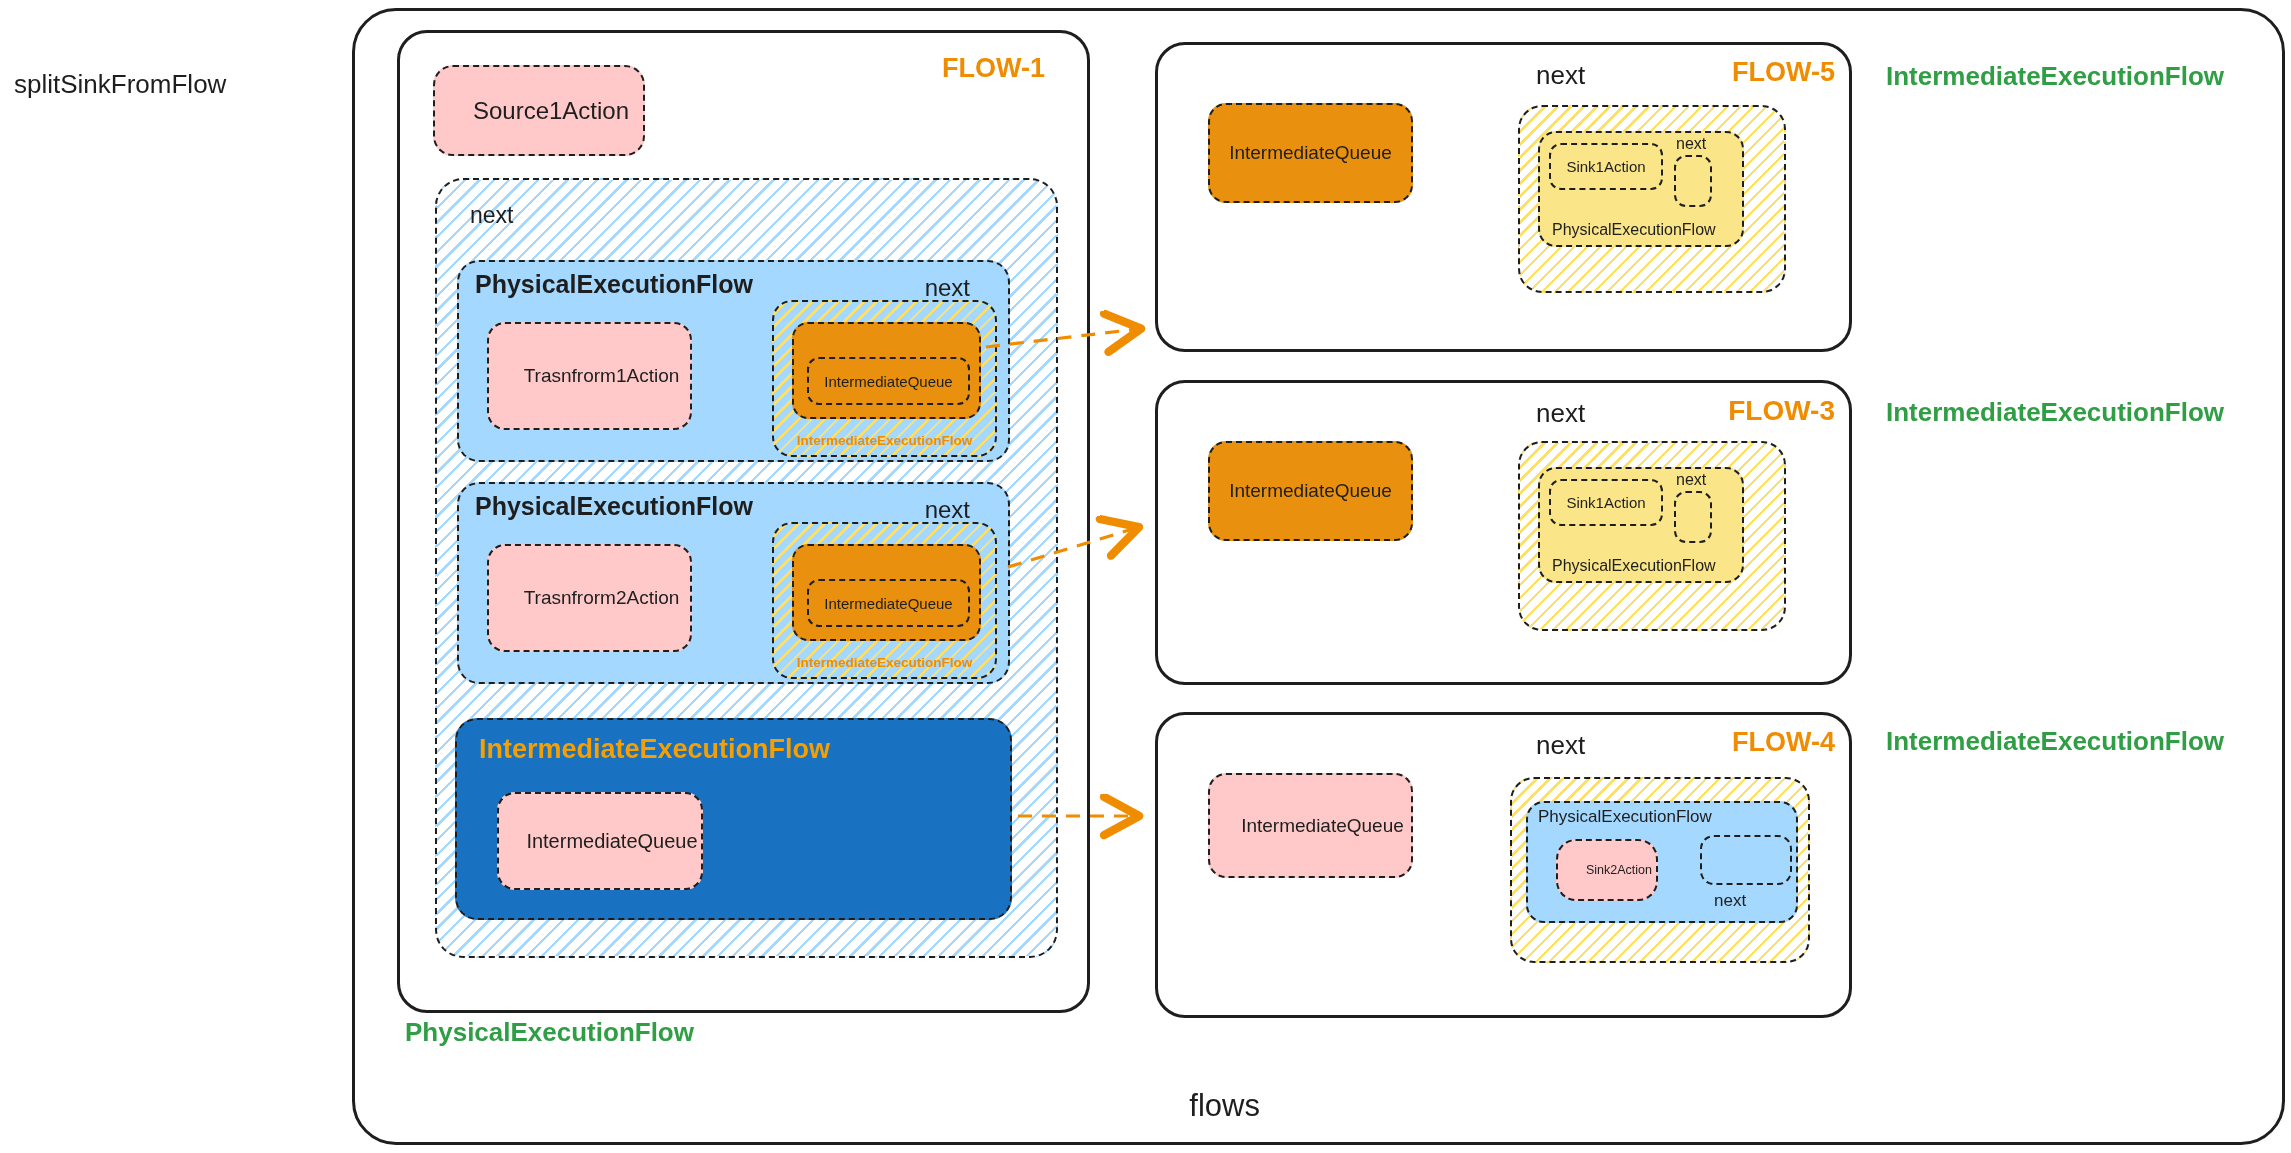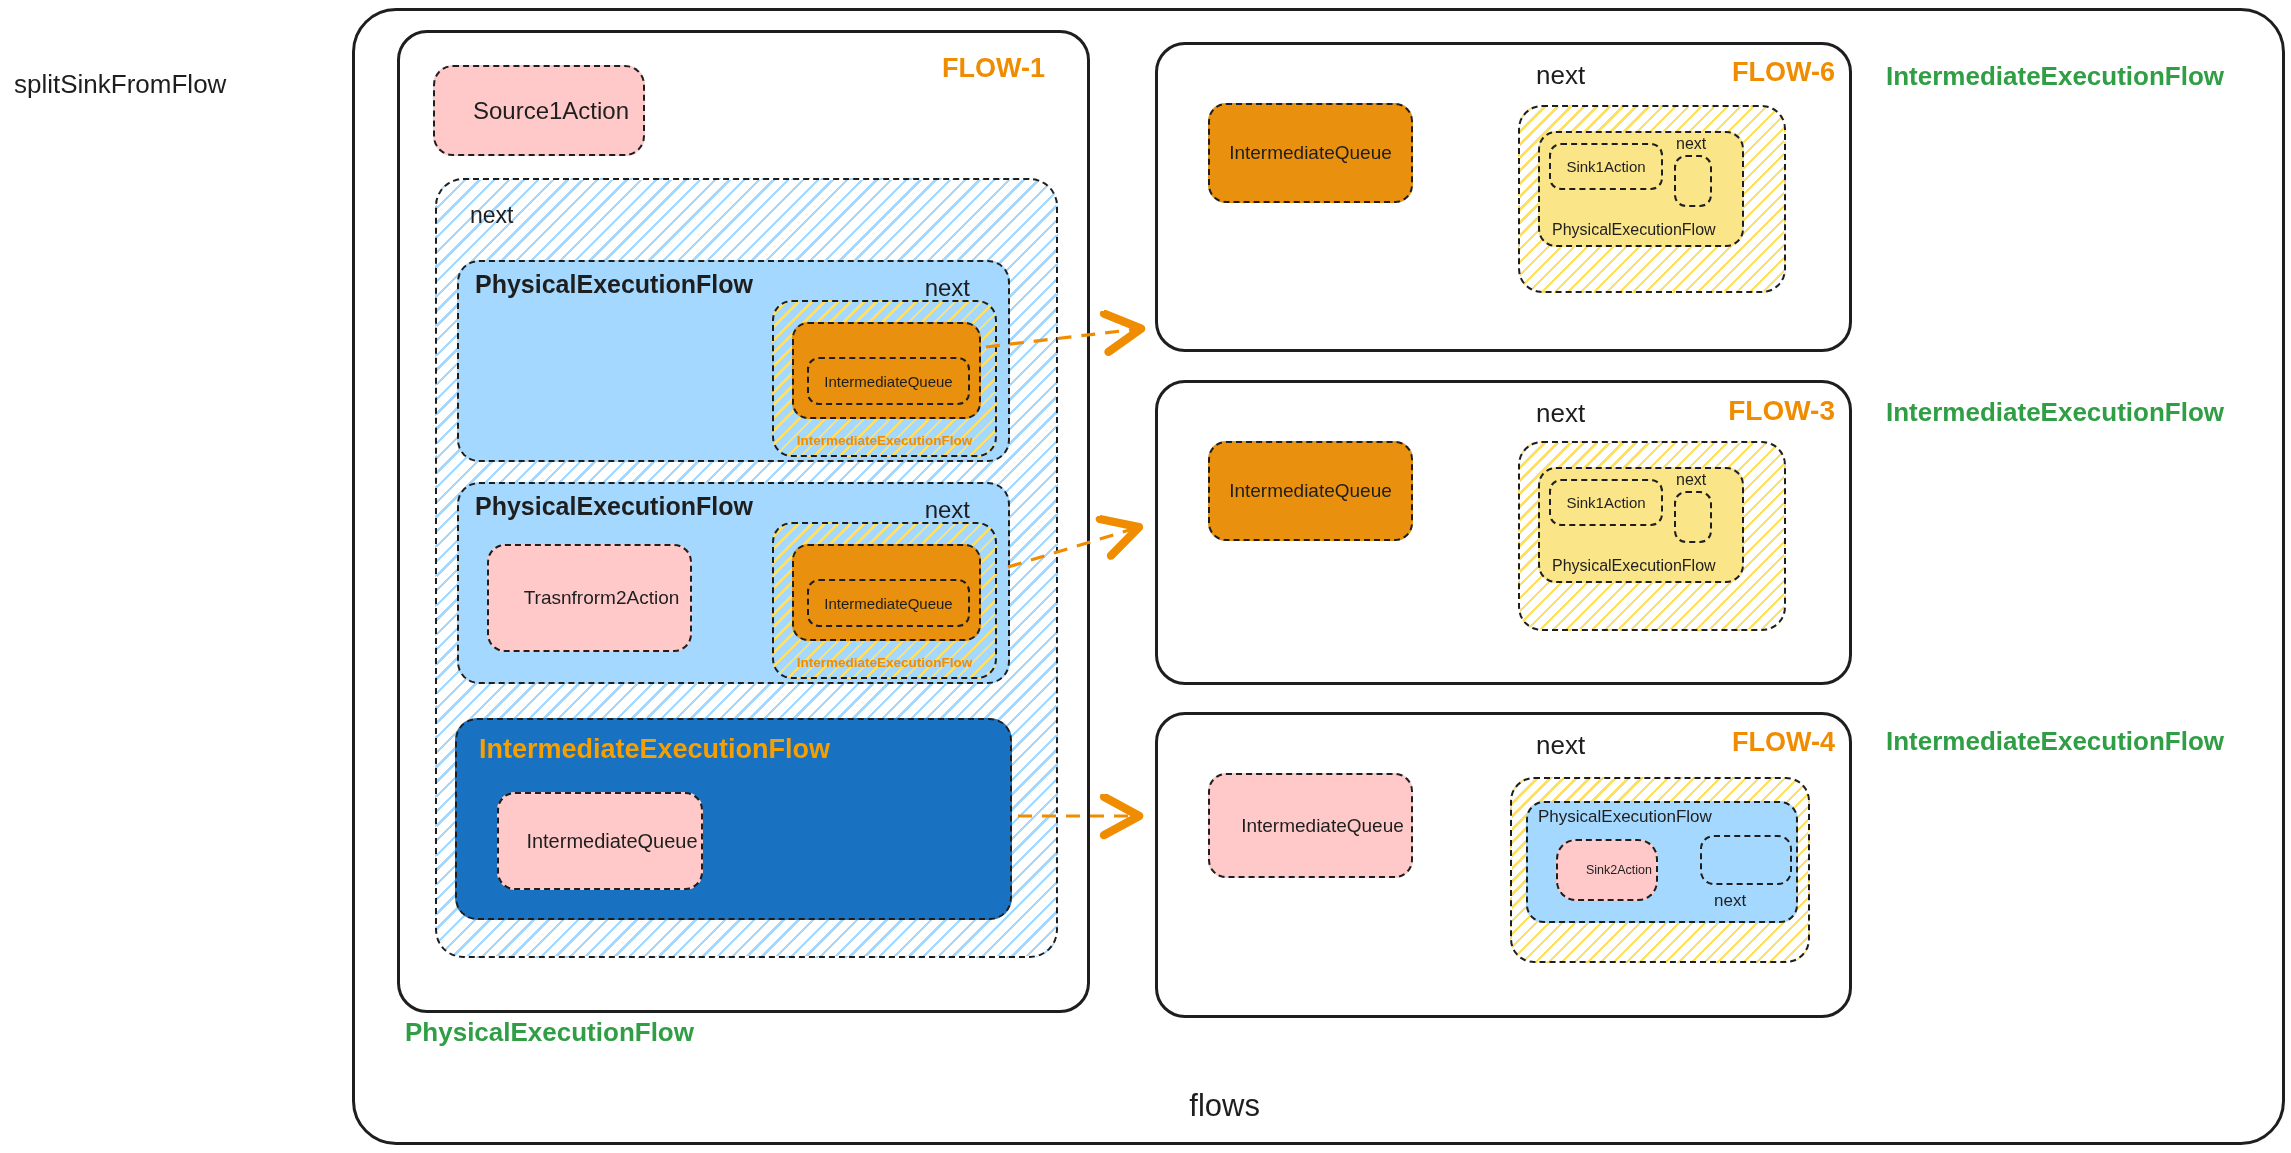--- a/index.html
+++ b/index.html
@@ -45,20 +45,23 @@
     </div>
 
     <div class="abs dashed hatch-blue" style="left:35px;top:145px;width:623px;height:780px;border-radius:28px;">
 
       <div class="lbl" style="left:33px;top:22px;font-size:23px;">next</div>
 
       <div class="abs dashed fill-lblue" style="left:20px;top:80px;width:553px;height:202px;border-radius:22px;">
         <div class="lbl" style="left:16px;top:8px;font-size:25px;font-weight:600;">PhysicalExecutionFlow</div>
         <div class="lbl" style="right:38px;top:12px;font-size:24px;">next</div>
 
+        <div class="abs dashed fill-pink center" style="left:28px;top:60px;width:205px;height:108px;border-radius:18px;font-size:19px;">
+          <span>Trasnfrorm1Action</span>
+        </div>
 
         <div class="abs dashed hatch-yellow" style="left:313px;top:38px;width:225px;height:157px;border-radius:20px;">
           <div class="abs dashed fill-orange" style="left:18px;top:20px;width:189px;height:97px;border-radius:16px;">
             <div class="abs dashed center" style="left:13px;top:33px;width:163px;height:48px;border-radius:12px;font-size:15px;">
               <span>IntermediateQueue</span>
             </div>
           </div>
           <div class="lbl orange-t" style="left:0;bottom:6px;width:100%;text-align:center;font-size:13.5px;">IntermediateExecutionFlow</div>
         </div>
       </div>
@@ -88,21 +91,21 @@
         </div>
       </div>
 
     </div>
   </div>
 
   <div class="lbl green-t" style="left:405px;top:1018px;font-size:26px;">PhysicalExecutionFlow</div>
 
   <div class="abs solid" style="left:1155px;top:42px;width:697px;height:310px;border-radius:30px;background:#fff;">
     <div class="lbl" style="left:378px;top:16px;font-size:26px;">next</div>
-    <div class="lbl orange-t" style="right:14px;top:12px;font-size:27px;">FLOW-6</div>
+    <div class="lbl orange-t" style="right:14px;top:12px;font-size:27px;">FLOW-5</div>
 
     <div class="abs dashed fill-orange center" style="left:50px;top:58px;width:205px;height:100px;border-radius:18px;font-size:19px;">
       <span>IntermediateQueue</span>
     </div>
 
     <div class="abs dashed hatch-yellow" style="left:360px;top:60px;width:268px;height:188px;border-radius:24px;">
       <div class="abs dashed fill-yellow" style="left:18px;top:24px;width:206px;height:116px;border-radius:18px;">
         <div class="abs dashed center" style="left:9px;top:10px;width:114px;height:47px;border-radius:12px;font-size:15px;">
           <span>Sink1Action</span>
         </div>

